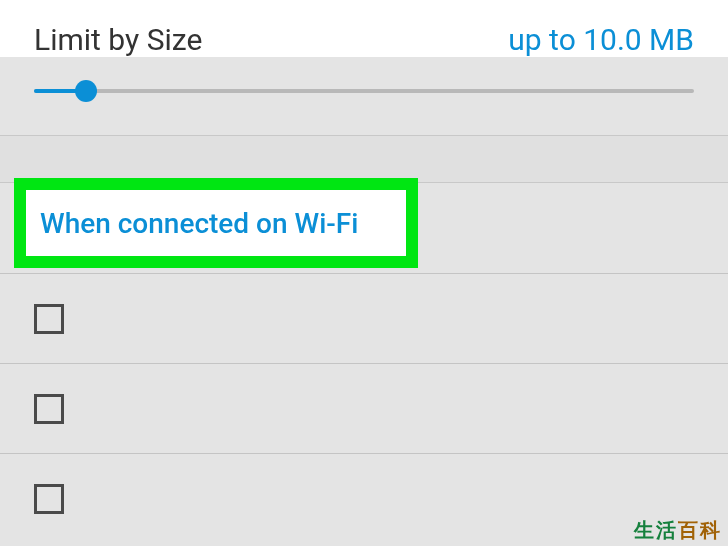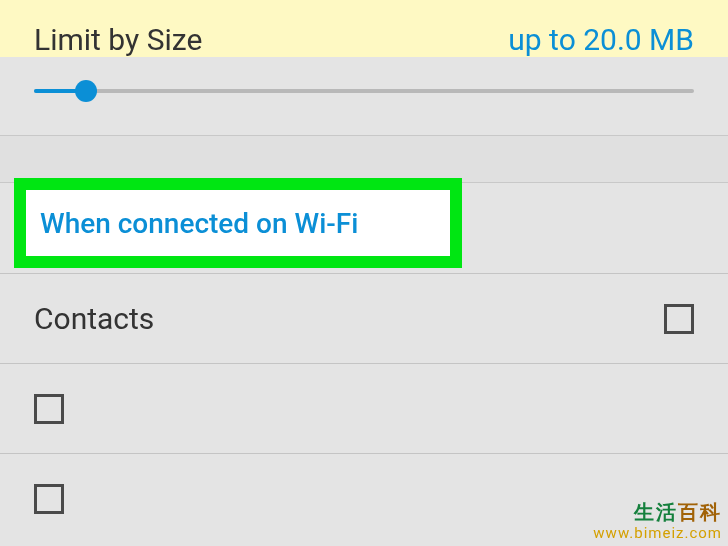--- a/index.html
+++ b/index.html
@@ -5,21 +5,21 @@
     * { box-sizing: border-box; margin: 0; padding: 0; }
     html, body { width: 728px; height: 546px; overflow: hidden; }
     body {
       font-family: Roboto, "Helvetica Neue", Arial, sans-serif;
       background: #e4e4e4;
       color: #333;
       position: relative;
     }
 
     .size-row {
-      background: #fef9c3;
+      background: #ffffff;
       padding: 22px 34px 0 34px;
       display: flex;
       justify-content: space-between;
       align-items: baseline;
     }
     .size-row .label {
       font-size: 30px;
       color: #333;
     }
     .size-row .value {
@@ -66,21 +66,21 @@
       height: 48px;
       background: #e0e0e0;
       border-top: 1px solid #c8c8c8;
       border-bottom: 1px solid #c8c8c8;
     }
 
     .highlight-frame {
       position: absolute;
       left: 14px;
       top: 178px;
-      width: 448px;
+      width: 404px;
       height: 90px;
       border: 12px solid #00e612;
       background: #fff;
       display: flex;
       align-items: center;
       padding-left: 14px;
       z-index: 5;
     }
     .highlight-frame .hdr {
       color: #0b8fd6;
@@ -133,50 +133,48 @@
       color: #d4a000;
       font-size: 15px;
       letter-spacing: 1px;
     }
   </style>
 </head>
 <body>
 
 <div class="size-row">
   <span class="label">Limit by Size</span>
-  <span class="value">up to 20.0 MB</span>
+  <span class="value">up to 10.0 MB</span>
 </div>
 
 <div class="slider-wrap">
   <div class="slider">
     <div class="slider-track"></div>
     <div class="slider-fill"></div>
     <div class="slider-thumb"></div>
   </div>
 </div>
 
 <div class="gap"></div>
 
 <div class="highlight-frame">
   <span class="hdr">When connected on Wi-Fi</span>
 </div>
 
 <div class="section-header-placeholder"></div>
 
 <div class="row">
-  <span class="label">Contacts</span>
   <span class="checkbox"></span>
 </div>
 
 <div class="row">
   <span class="checkbox"></span>
 </div>
 
 <div class="row">
   <span class="checkbox"></span>
 </div>
 
 <div class="watermark">
   <div class="wm-top">
     <span class="g">生活</span><span class="o">百科</span>
   </div>
-  <div class="wm-bot">www.bimeiz.com</div>
 </div>
 
 </body></html>

